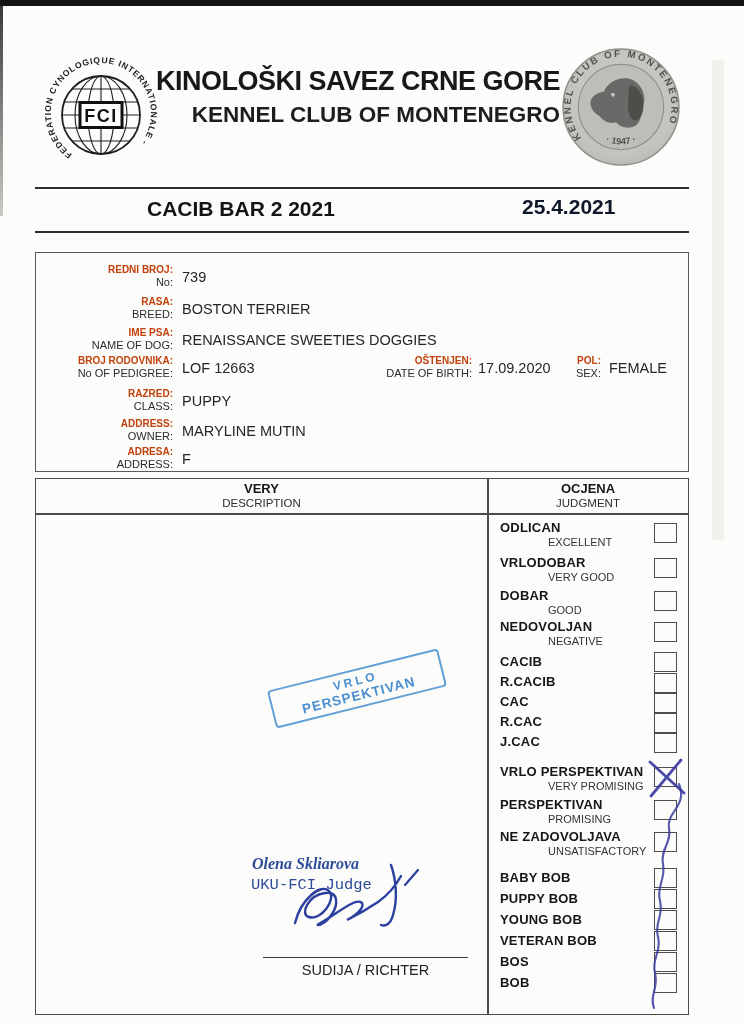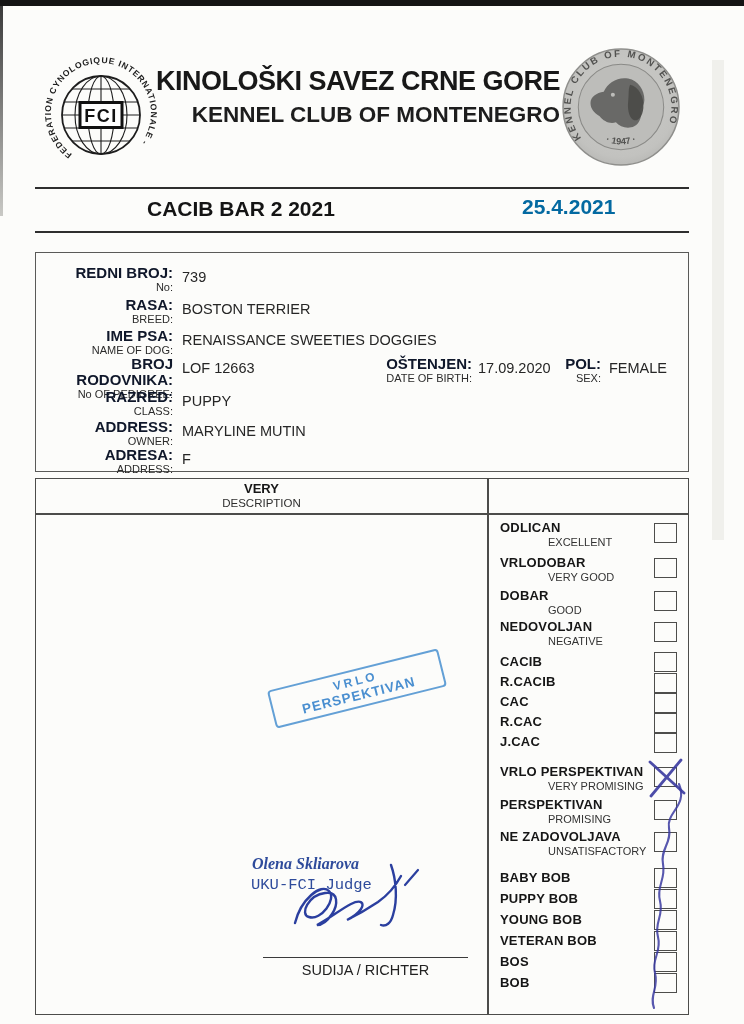--- a/index.html
+++ b/index.html
@@ -14,26 +14,26 @@
   .fci-logo{position:absolute;left:44px;top:56px;width:114px;height:114px;}
   .org-titles{position:absolute;left:152px;top:66px;width:408px;text-align:right;}
   .org-title{font-size:27px;font-weight:bold;letter-spacing:-0.5px;color:#181818;}
   .org-subtitle{font-size:22.5px;font-weight:bold;margin-top:5px;color:#1d1d1d;}
   .club-seal{position:absolute;left:560px;top:46px;width:122px;height:122px;}
 
   
   .event-bar{position:absolute;left:35px;top:187px;width:654px;height:42px;
         border-top:2px solid #2e2e2e;border-bottom:2px solid #2e2e2e;}
   .event-title{position:absolute;left:112px;top:8px;font-size:21px;font-weight:bold;color:#141414;}
-  .event-date{position:absolute;left:487px;top:6px;font-size:21px;font-weight:bold;color:#0369a1;}
+  .event-date{position:absolute;left:487px;top:6px;font-size:21px;font-weight:bold;color:#0f172a;}
 
   
   .info-box{position:absolute;left:35px;top:252px;width:652px;height:218px;border:1.5px solid #5a5a58;}
   .f-label{position:absolute;width:137px;text-align:right;}
-  .f-label .l1{font-size:15px;font-weight:bold;color:#0f172a;line-height:1.05;}
+  .f-label .l1{font-size:10px;font-weight:bold;color:#c2410c;line-height:1.05;}
   .f-label .l2{font-size:11px;color:#2b2b2b;line-height:1.2;}
   .f-value{position:absolute;font-size:14.5px;color:#262626;}
 
   
   .judge-table{position:absolute;left:35px;top:478px;width:652px;height:535px;border:1.5px solid #4c4c4a;}
   .t-divider{position:absolute;left:451px;top:0;width:1.5px;height:535px;background:#4c4c4a;}
   .t-headrule{position:absolute;left:0;top:34px;width:652px;height:1.5px;background:#4c4c4a;}
   .desc-head{position:absolute;left:0;top:3px;width:451px;text-align:center;}
   .judg-head{position:absolute;left:452px;top:3px;width:200px;text-align:center;}
   .h1{font-size:13px;font-weight:bold;color:#171717;line-height:1.1;}
@@ -185,20 +185,24 @@
   </div>
 
   <div class="judge-table">
     <div class="t-divider"></div>
     <div class="t-headrule"></div>
 
     <div class="desc-head">
       <div class="h1">VERY</div>
       <div class="h2">DESCRIPTION</div>
     </div>
+    <div class="judg-head">
+      <div class="h1">OCJENA</div>
+      <div class="h2">JUDGMENT</div>
+    </div>
 
     <div class="stamp">
       <div class="s1">VRLO</div>
       <div class="s2">PERSPEKTIVAN</div>
     </div>
 
     <div class="sig-name">Olena Skliarova</div>
     <div class="sig-title">UKU-FCI Judge</div>
     <svg class="sig-scribble" viewBox="0 0 180 92">
       <path d="M14,66 C20,42 40,26 48,34 C56,42 40,64 28,60 C18,57 28,38 44,36 C58,34 57,48 51,57

